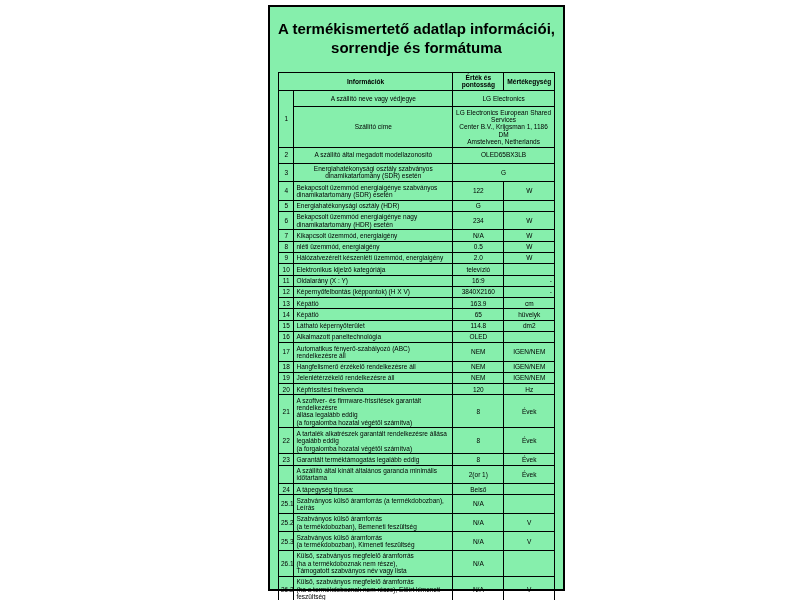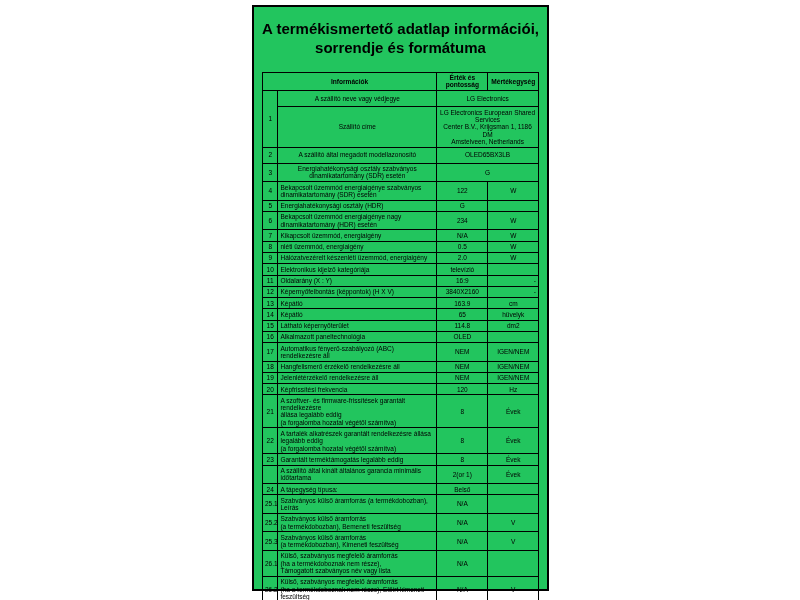--- a/index.html
+++ b/index.html
@@ -7,27 +7,27 @@
     padding: 0;
     width: 800px;
     height: 600px;
     background: #ffffff;
     font-family: "Liberation Sans", sans-serif;
     color: #000000;
     overflow: hidden;
   }
   .frame {
     position: absolute;
-    left: 252px;
+    left: 268px;
     top: 5px;
     width: 297px;
     height: 586px;
     box-sizing: border-box;
     border: 2px solid #000000;
-    background: #22c55e;
+    background: #86efac;
   }
   .title {
     margin-top: 13px;
     text-align: center;
     font-weight: bold;
     font-size: 15px;
     line-height: 1.25;
     white-space: pre-line;
   }
   table.spec {

